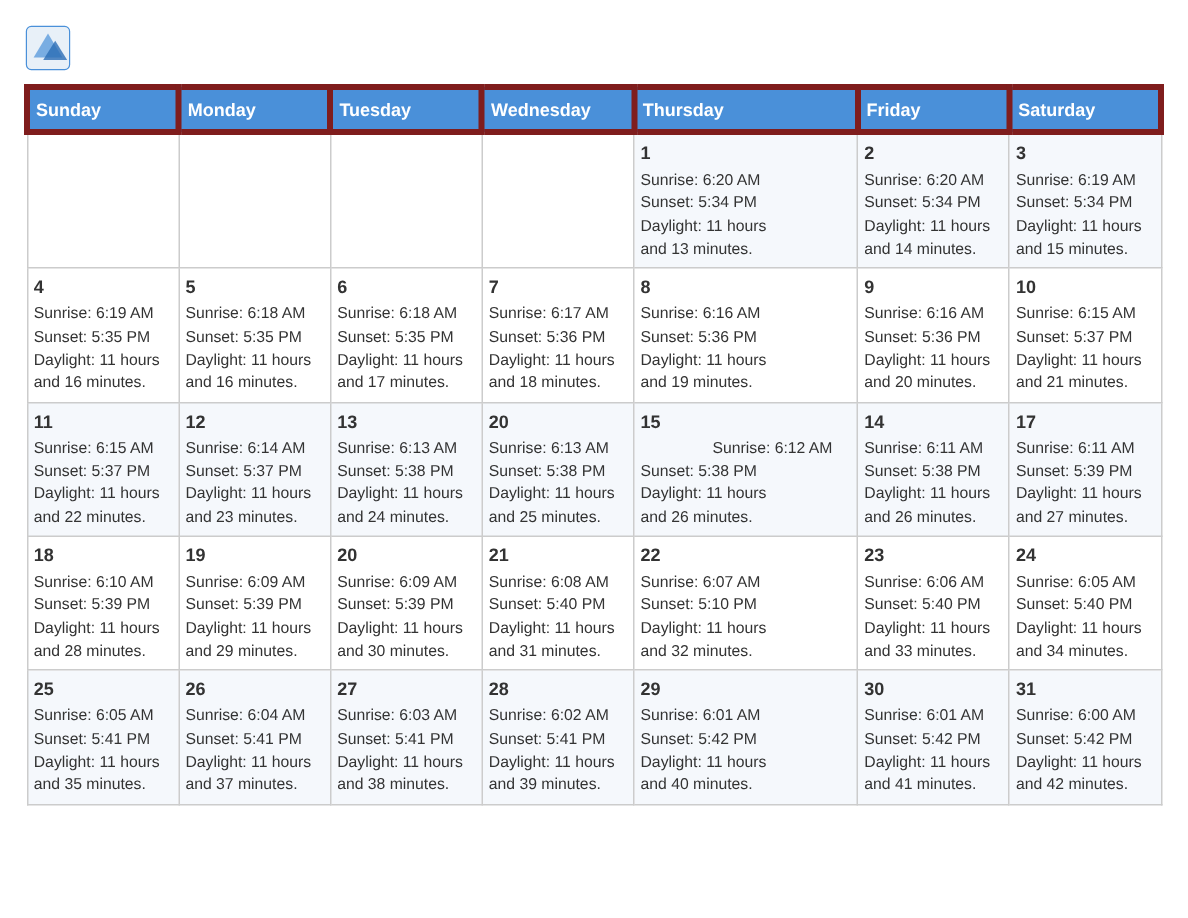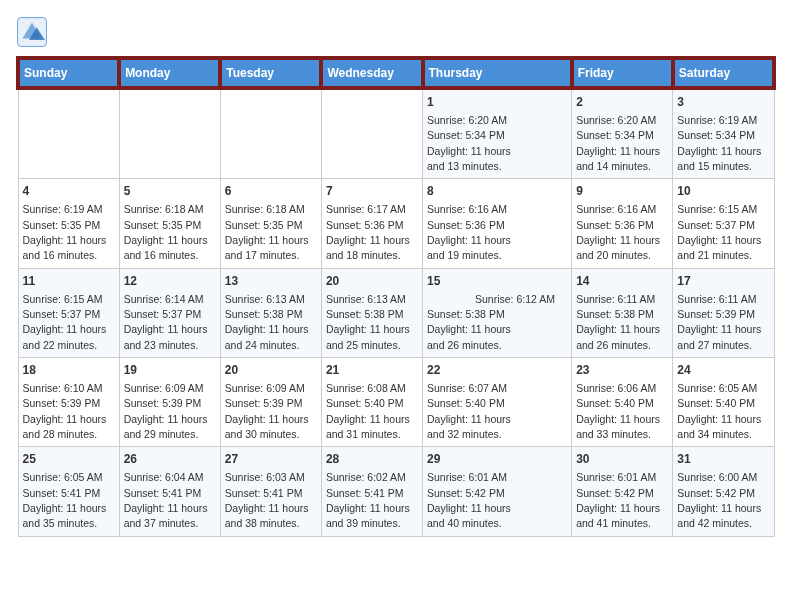--- a/index.html
+++ b/index.html
@@ -214,21 +214,21 @@
 and 29 minutes.</span></td>
         <td><span class="day-number">20</span><span class="day-info" style="white-space: pre-line;">Sunrise: 6:09 AM
 Sunset: 5:39 PM
 Daylight: 11 hours
 and 30 minutes.</span></td>
         <td><span class="day-number">21</span><span class="day-info" style="white-space: pre-line;">Sunrise: 6:08 AM
 Sunset: 5:40 PM
 Daylight: 11 hours
 and 31 minutes.</span></td>
         <td><span class="day-number">22</span><span class="day-info" style="white-space: pre-line;">Sunrise: 6:07 AM
-Sunset: 5:40 PM
+Sunset: 5:10 PM
 Daylight: 11 hours
 and 32 minutes.</span></td>
         <td><span class="day-number">23</span><span class="day-info" style="white-space: pre-line; text-align: center;">Sunrise: 6:06 AM
 Sunset: 5:40 PM
 Daylight: 11 hours
 and 33 minutes.</span></td>
         <td><span class="day-number">24</span><span class="day-info" style="white-space: pre-line;">Sunrise: 6:05 AM
 Sunset: 5:40 PM
 Daylight: 11 hours
 and 34 minutes.</span></td>

